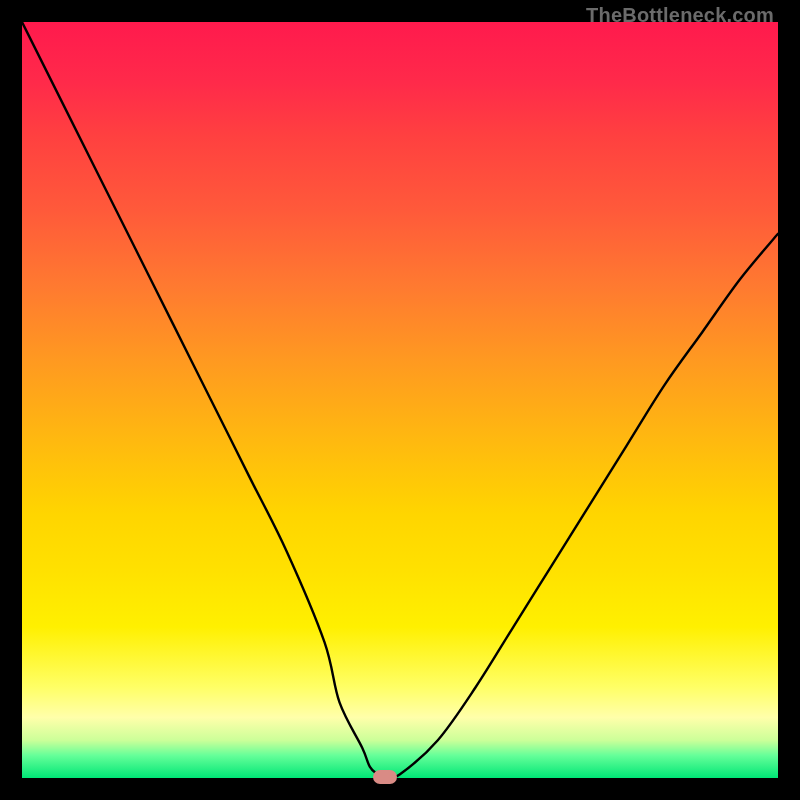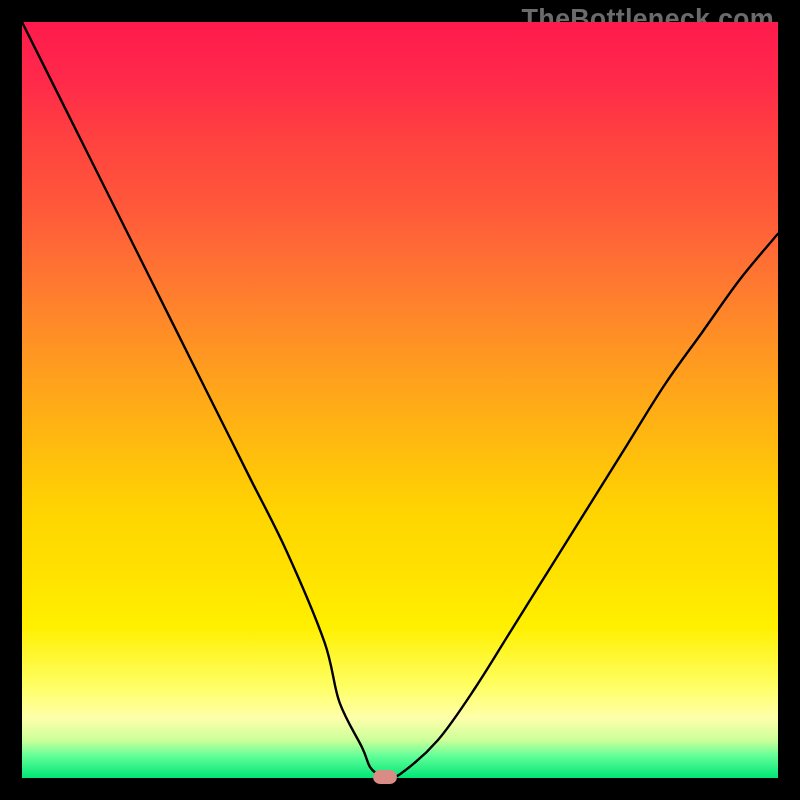--- a/index.html
+++ b/index.html
@@ -31,21 +31,21 @@
       #ffffaa 92%,
       #ccff99 95%,
       #66ff99 97%,
       #00e676 100%);
   }
   .watermark {
     position: absolute;
     top: 4px;
     right: 26px;
     font-family: Arial, Helvetica, sans-serif;
-    font-size: 27px;
+    font-size: 20px;
     font-weight: 600;
     color: #6b6b6b;
     letter-spacing: 0.2px;
   }
   svg.curve {
     position: absolute;
     left: 0; top: 0;
     width: 100%; height: 100%;
   }
   .marker {

